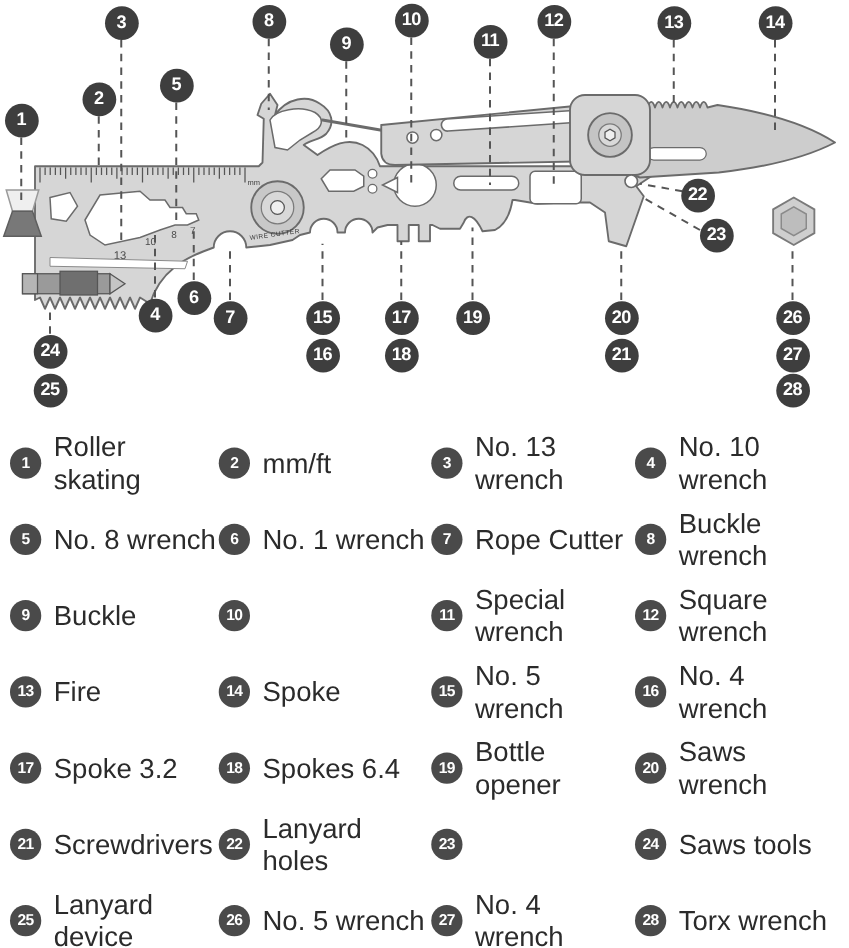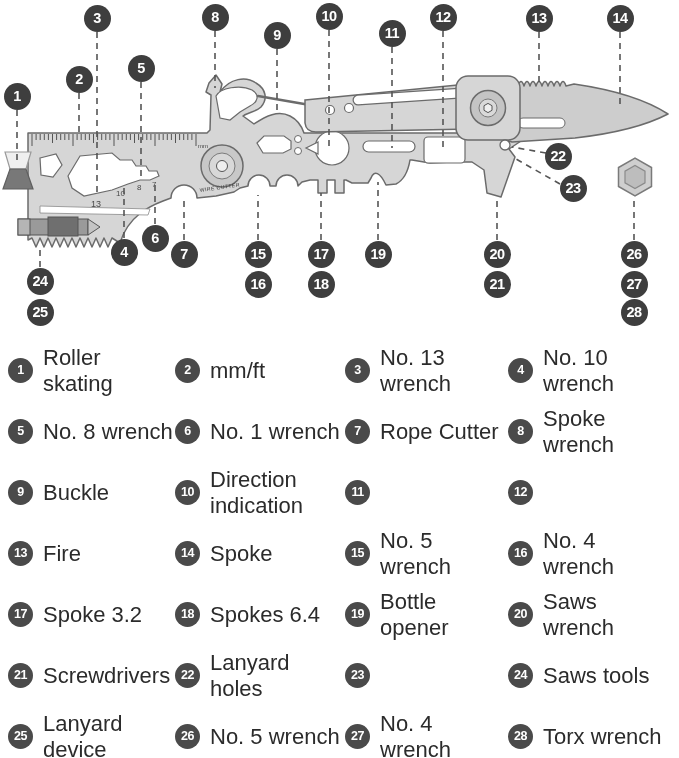--- a/index.html
+++ b/index.html
@@ -188,35 +188,36 @@
       <div class="legend-item">
     <span class="badge">6</span>
     <span class="label">No. 1 wrench</span>
   </div>
       <div class="legend-item">
     <span class="badge">7</span>
     <span class="label">Rope Cutter</span>
   </div>
       <div class="legend-item">
     <span class="badge">8</span>
-    <span class="label">Spoke wrench</span>
+    <span class="label">Buckle wrench</span>
   </div>
       <div class="legend-item">
     <span class="badge">9</span>
     <span class="label">Buckle</span>
   </div>
       <div class="legend-item">
     <span class="badge">10</span>
-    <span class="label">Direction indication</span>
   </div>
       <div class="legend-item">
     <span class="badge">11</span>
+    <span class="label">Special wrench</span>
   </div>
       <div class="legend-item">
     <span class="badge">12</span>
+    <span class="label">Square wrench</span>
   </div>
       <div class="legend-item">
     <span class="badge">13</span>
     <span class="label">Fire</span>
   </div>
       <div class="legend-item">
     <span class="badge">14</span>
     <span class="label">Spoke</span>
   </div>
       <div class="legend-item">

